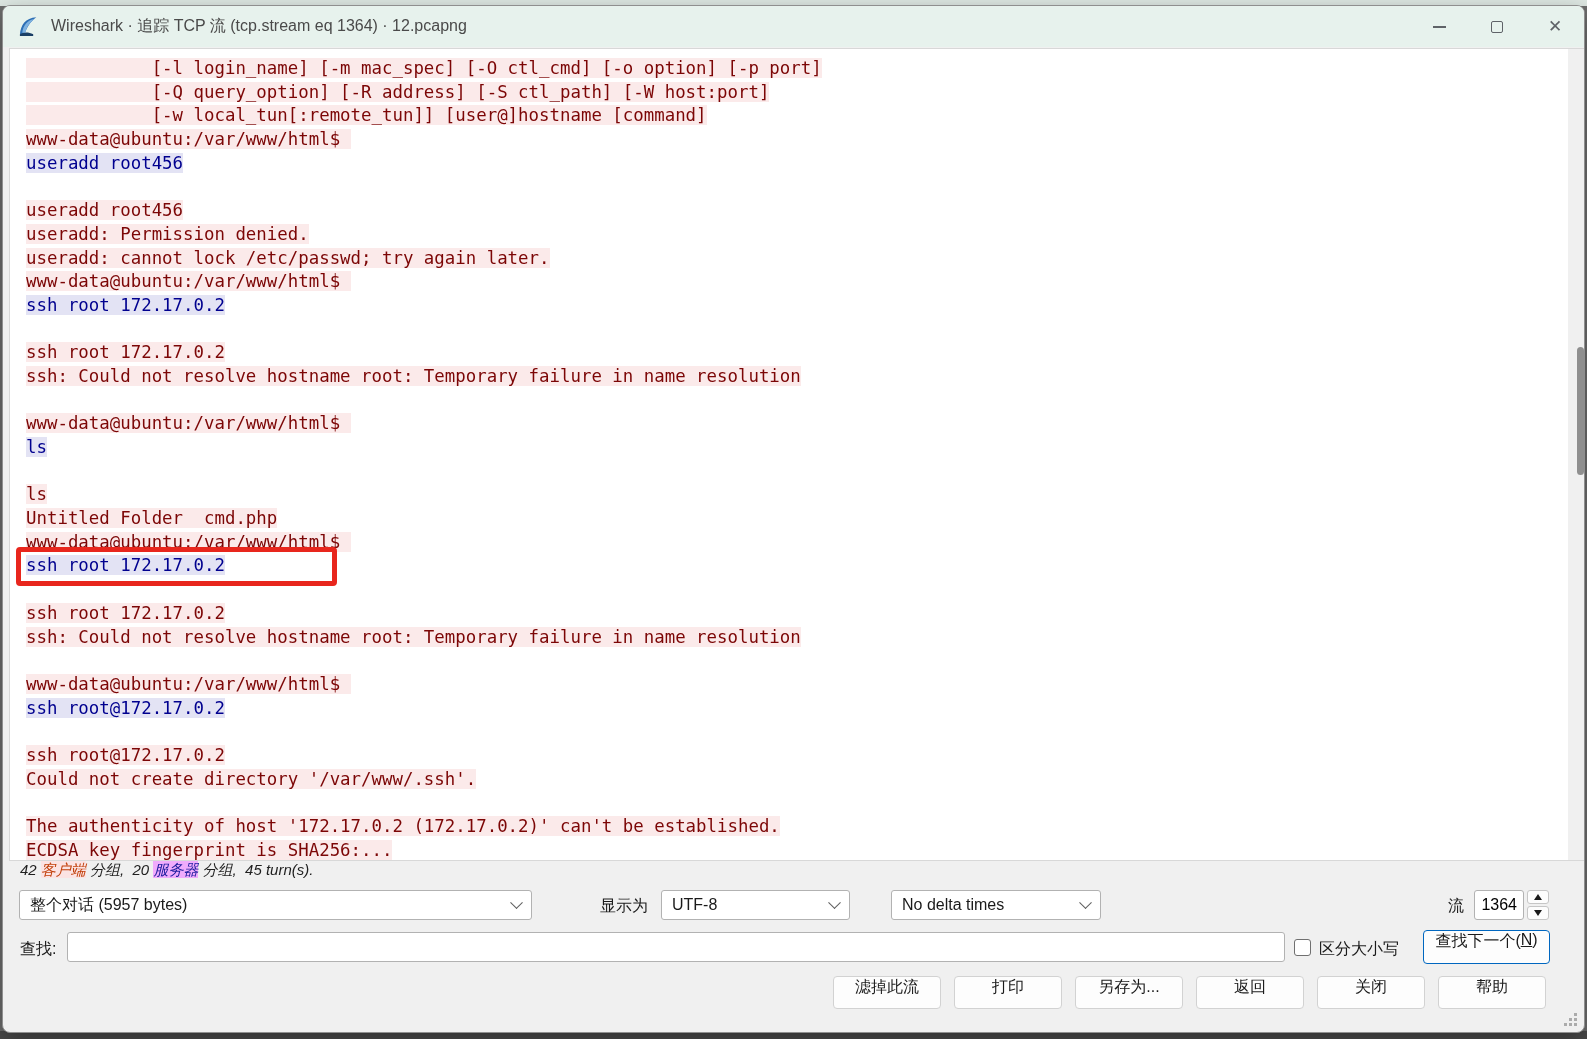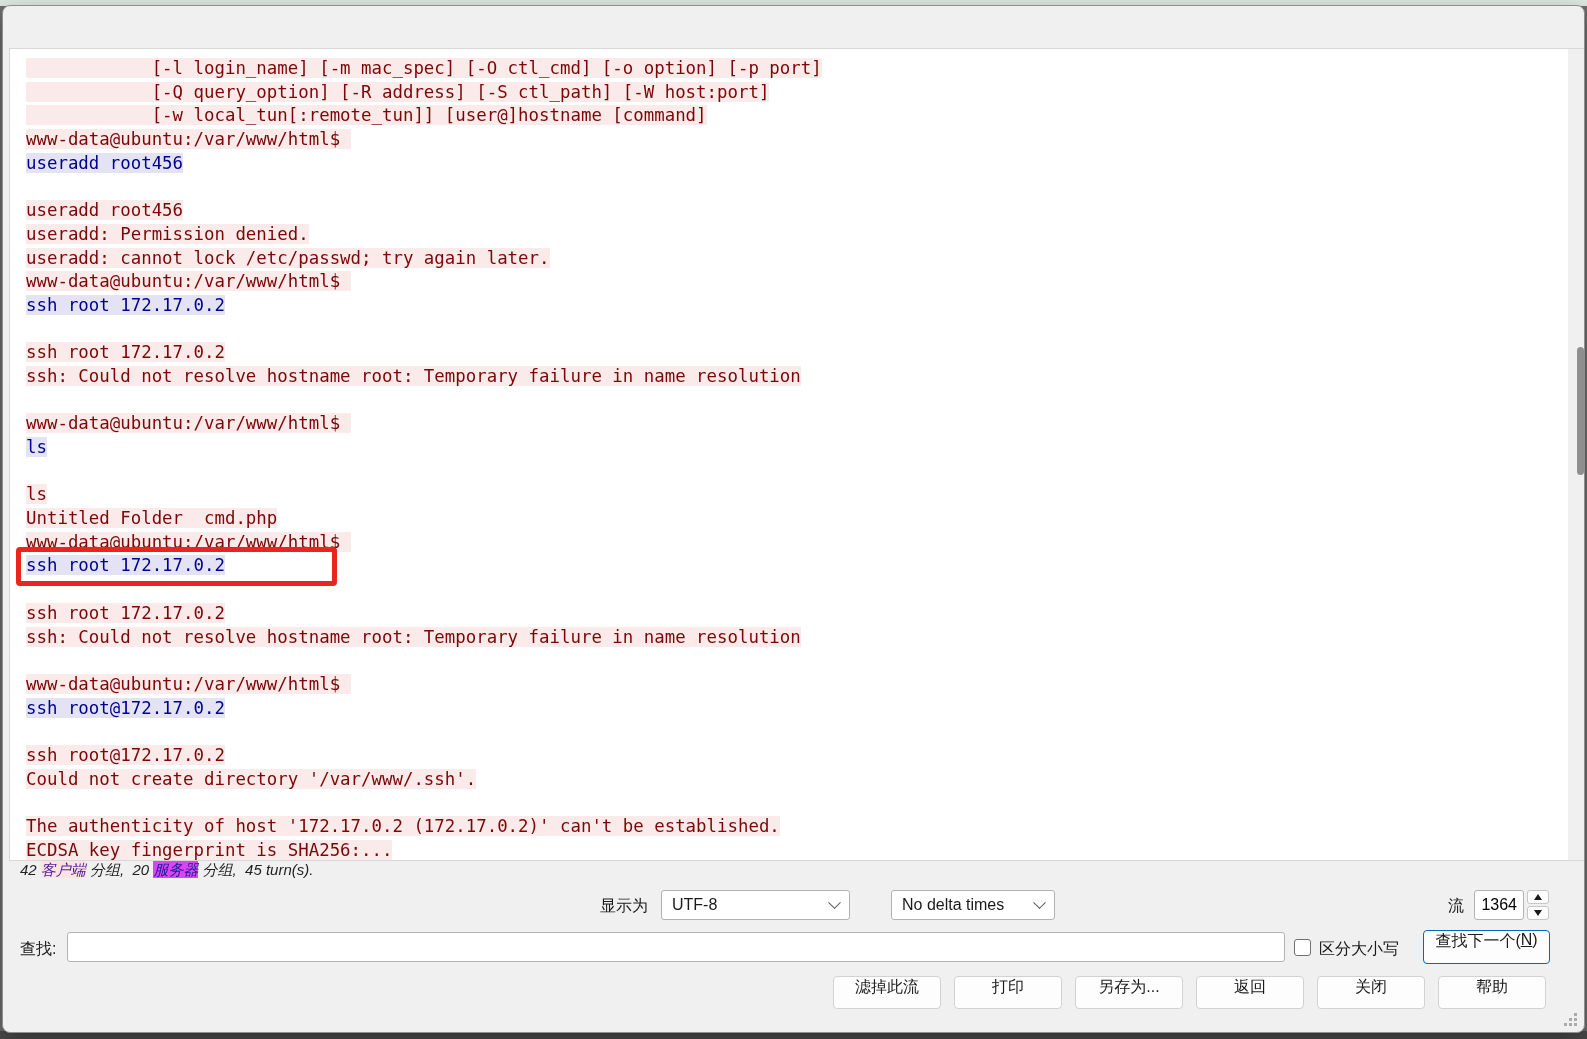--- a/index.html
+++ b/index.html
@@ -37,22 +37,22 @@
   .anno-box { position:absolute; left:6px; top:498px; width:321px; height:39px;
               border:5px solid #e8261d; border-radius:4px; z-index:5; }
 
   
   .sb-track { position:absolute; right:0; top:0; width:24px; height:100%; background:#f0f0f0; }
   .sb-thumb { position:absolute; left:9px; top:298px; width:7px; height:128px;
               background:#8f8f8f; border-radius:3.5px; }
 
   
   .stats { position:absolute; left:17px; top:855px; font-size:15px; font-style:italic; color:#1f1f1f; white-space:pre; }
-  .stats .hl-server { color:#4c1d95; background:#fbe3e3; }
-  .stats .hl-client { color:#1d1d9e; background:#d946ef; }
+  .stats .hl-server { color:#c2410c; background:#fbe3e3; }
+  .stats .hl-client { color:#1d1d9e; background:#f0abfc; }
 
   .combo { position:absolute; top:884px; height:30px; background:#ffffff; border:1px solid #b2b2b2;
            border-radius:3px; display:flex; align-items:center; padding:0 10px; font-size:16px; color:#1a1a1a; }
   .combo .chev { margin-left:auto; width:9px; height:9px; border-right:1.6px solid #5f5f5f;
                  border-bottom:1.6px solid #5f5f5f; transform:rotate(45deg) translate(-2px,-2px); }
   .lbl { position:absolute; font-size:16px; color:#1a1a1a; }
 
   .spinbox { position:absolute; left:1471px; top:884px; width:50px; height:30px; background:#fff;
              border:1px solid #b2b2b2; border-radius:3px; display:flex; align-items:center;
              justify-content:flex-end; padding-right:6px; font-size:16px; }
@@ -84,37 +84,60 @@
                   transform:translateY(-10px); }
 </style>
 </head>
 <body>
 
 <div class="bg-top-strip"></div>
 <div class="bg-bottom-strip"></div>
 
 <div class="win">
 
+  <div class="titlebar">
+    <svg width="25" height="25" viewBox="0 0 32 32">
+      <path d="M5 26 C6 14, 12 5, 26 4 C18 10, 13 18, 11 26 Z" fill="#2e6fb5"></path>
+      <path d="M5 26 C10 23, 16 23, 22 26 L22 28 L5 28 Z" fill="#1b3f66"></path>
+      <path d="M8 24 C9 15, 14 8, 24 6 C17 11, 13 18, 12 24 Z" fill="#7fb2e0"></path>
+    </svg>
+    <span class="title">Wireshark · 追踪 TCP 流 (tcp.stream eq 1364) · 12.pcapng</span>
+    <div class="winbtns">
+      <div class="winbtn">
+          <div class="glyph-min"></div>
+        </div>
+      <div class="winbtn">
+          <div class="glyph-max"></div>
+        </div>
+      <div class="winbtn">
+          <span class="glyph-close">✕</span>
+        </div>
+    </div>
+  </div>
 
   <div class="textwidget">
     <div class="stream"><div class="row"><span class="seg server">            [-l login_name] [-m mac_spec] [-O ctl_cmd] [-o option] [-p port]</span></div><div class="row"><span class="seg server">            [-Q query_option] [-R address] [-S ctl_path] [-W host:port]</span></div><div class="row"><span class="seg server">            [-w local_tun[:remote_tun]] [user@]hostname [command]</span></div><div class="row"><span class="seg server">www-data@ubuntu:/var/www/html$ </span></div><div class="row"><span class="seg client">useradd root456</span></div><div class="row"></div><div class="row"><span class="seg server">useradd root456</span></div><div class="row"><span class="seg server">useradd: Permission denied.</span></div><div class="row"><span class="seg server">useradd: cannot lock /etc/passwd; try again later.</span></div><div class="row"><span class="seg server">www-data@ubuntu:/var/www/html$ </span></div><div class="row"><span class="seg client">ssh root 172.17.0.2</span></div><div class="row"></div><div class="row"><span class="seg server">ssh root 172.17.0.2</span></div><div class="row"><span class="seg server">ssh: Could not resolve hostname root: Temporary failure in name resolution</span></div><div class="row"></div><div class="row"><span class="seg server">www-data@ubuntu:/var/www/html$ </span></div><div class="row"><span class="seg client">ls</span></div><div class="row"></div><div class="row"><span class="seg server">ls</span></div><div class="row"><span class="seg server">Untitled Folder  cmd.php</span></div><div class="row"><span class="seg server">www-data@ubuntu:/var/www/html$ </span></div><div class="row"><span class="seg client">ssh root 172.17.0.2</span></div><div class="row"></div><div class="row"><span class="seg server">ssh root 172.17.0.2</span></div><div class="row"><span class="seg server">ssh: Could not resolve hostname root: Temporary failure in name resolution</span></div><div class="row"></div><div class="row"><span class="seg server">www-data@ubuntu:/var/www/html$ </span></div><div class="row"><span class="seg client">ssh root@172.17.0.2</span></div><div class="row"></div><div class="row"><span class="seg server">ssh root@172.17.0.2</span></div><div class="row"><span class="seg server">Could not create directory '/var/www/.ssh'.</span></div><div class="row"></div><div class="row"><span class="seg server">The authenticity of host '172.17.0.2 (172.17.0.2)' can't be established.</span></div><div class="row"><span class="seg server">ECDSA key fingerprint is SHA256:...</span></div></div>
     <div class="anno-box"></div>
     <div class="sb-track">
       <div class="sb-thumb"></div>
     </div>
   </div>
 
   <div class="stats"><span>42 </span><span class="hl-server">客户端</span><span> 分组,  </span><span>20 </span><span class="hl-client">服务器</span><span> 分组,  </span><span>45 turn(s).</span></div>
 
+  <div class="combo" style="left:16px; width:513px;">
+    <span>整个对话  (5957 bytes)</span>
+    <span class="chev"></span>
+  </div>
   <span class="lbl" style="left:597px; top:890px;">显示为</span>
   <div class="combo" style="left:658px; width:189px;">
     <span>UTF-8</span>
     <span class="chev"></span>
   </div>
-  <div class="combo" style="left:888px; width:164px;">
+  <div class="combo" style="left:888px; width:210px;">
     <span>No delta times</span>
     <span class="chev"></span>
   </div>
   <span class="lbl" style="left:1445px; top:890px;">流</span>
   <div class="spinbox">
     <span>1364</span>
   </div>
   <div class="spinbtns">
     <div class="spinbtn">
         <div class="tri-up"></div>

